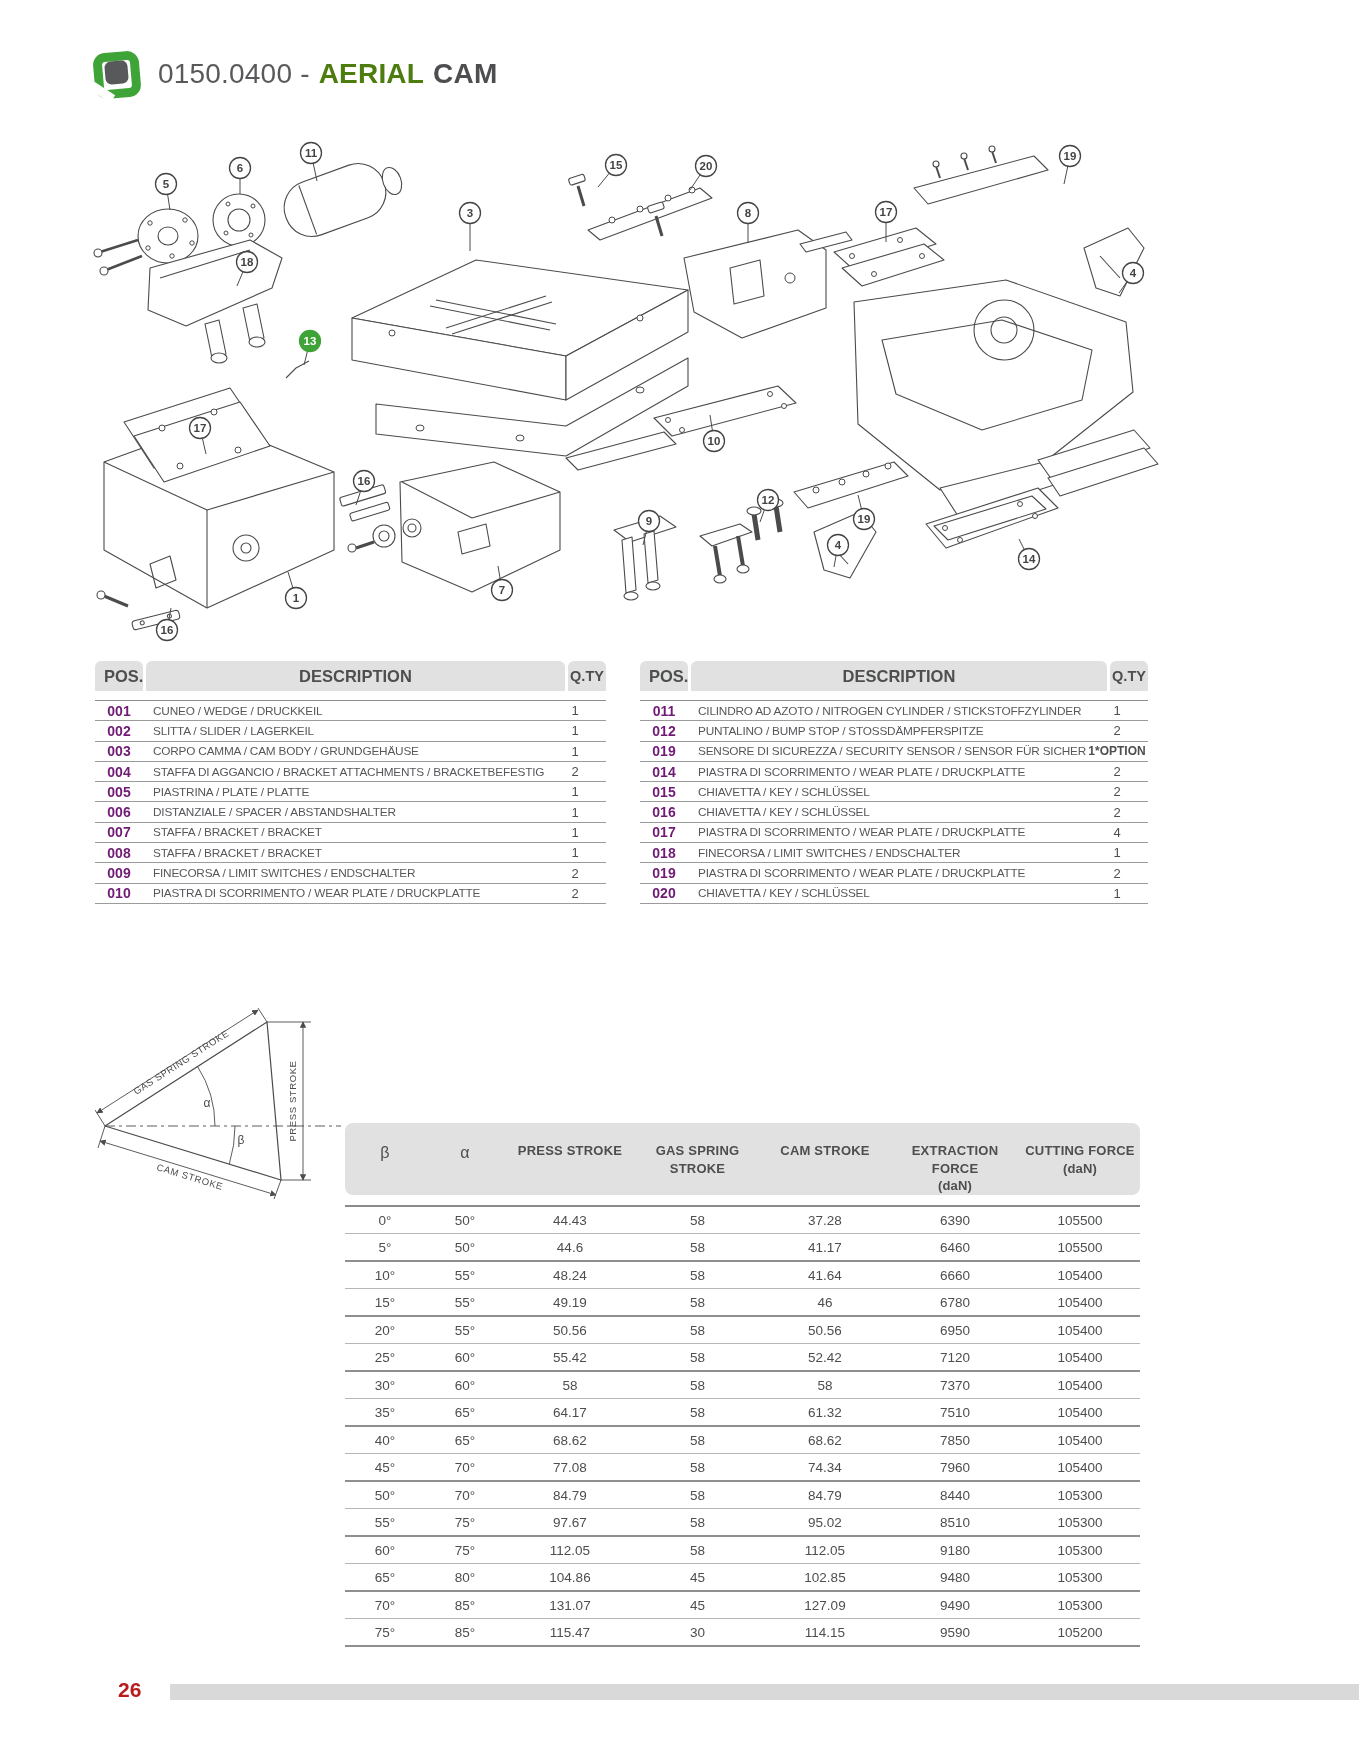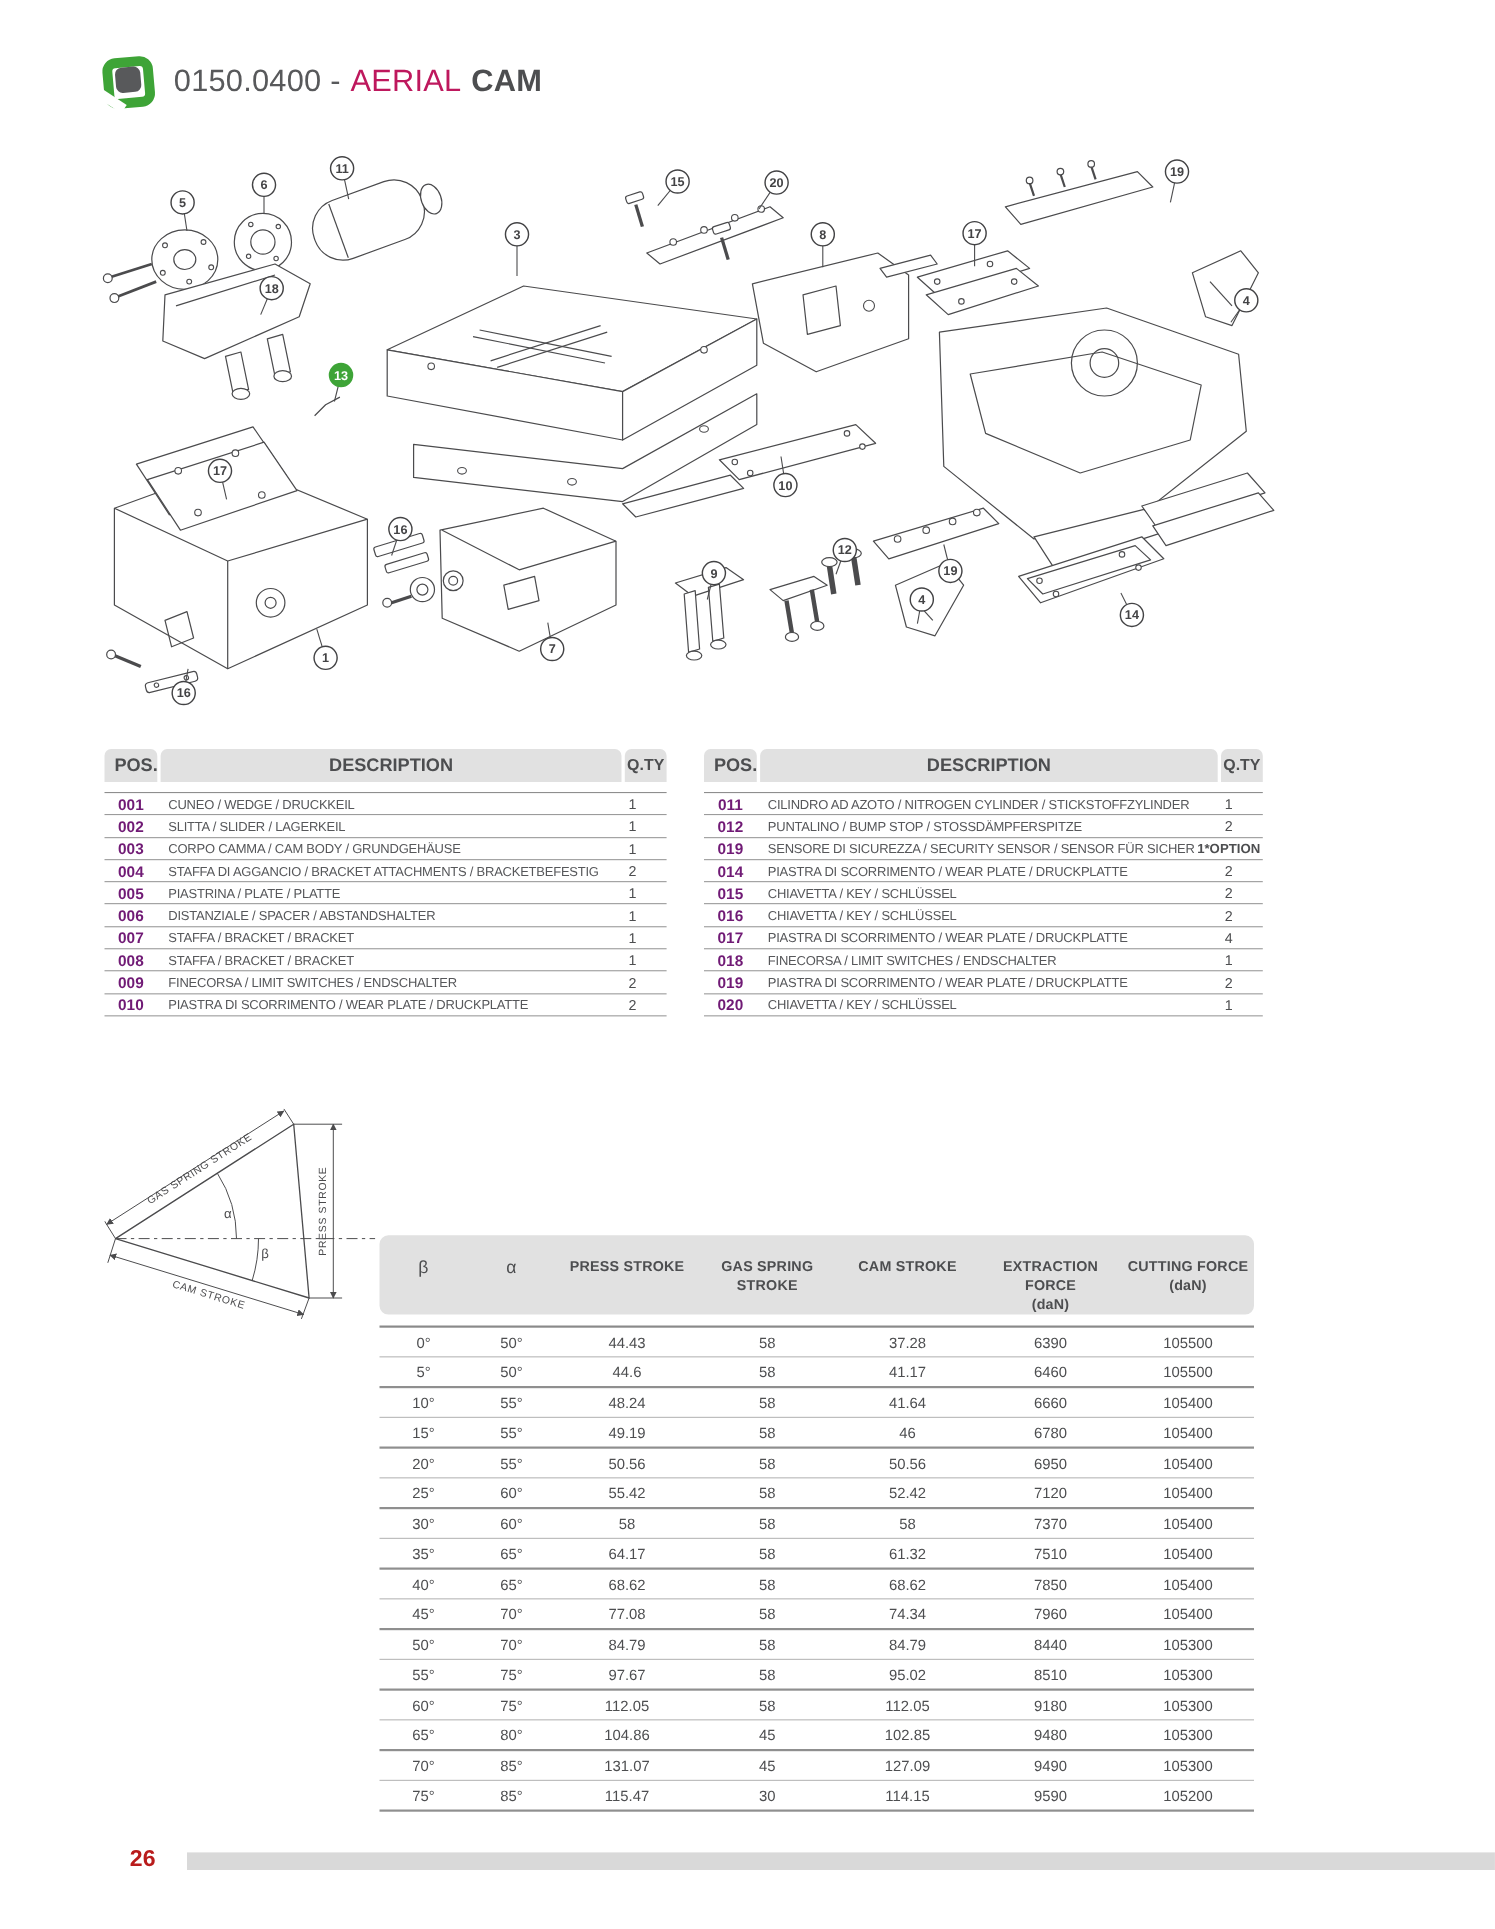--- a/index.html
+++ b/index.html
@@ -12,37 +12,37 @@
   .page-header { position:absolute; left:92px; top:50px; display:flex; align-items:center; }
   .logo { position:relative; width:50px; height:48px; margin-right:16px; }
   .logo-green { position:absolute; left:2px; top:2px; width:28px; height:28px;
     border:9px solid #3EA437; border-radius:12px; transform:rotate(-5deg); }
   .logo-slash { position:absolute; left:-5px; bottom:2px; width:28px; height:9px;
     background:#fff; transform:rotate(33deg); }
   .logo-dark { position:absolute; left:13px; top:11px; width:23px; height:23px;
     background:#58595b; border-radius:6px; transform:rotate(-5deg); }
   .title { font-size:28px; letter-spacing:0.2px; white-space:nowrap; }
   .title .code { color:#58595b; font-weight:400; margin-right:9px; }
-  .title .green { color:#be185d; font-weight:400; margin-right:9px; }
+  .title .green { color:#4d7c0f; font-weight:700; margin-right:9px; }
   .title .dark { color:#4d4e50; font-weight:700;margin-top:18px; }
 
   
   #exploded { position:absolute; left:0; top:128px; width:1359px; height:562px; }
   .part  { fill:#ffffff; stroke:#4b4b4d; stroke-width:1.1; stroke-linejoin:round; }
   .pline { fill:none; stroke:#4b4b4d; stroke-width:1.1; stroke-linejoin:round; }
   .phole { fill:#ffffff; stroke:#4b4b4d; stroke-width:1; }
   .pstem { stroke:#4b4b4d; }
   .leader{ stroke:#4b4b4d; stroke-width:1; }
   .bln   { fill:#ffffff; stroke:#434345; stroke-width:1.3; }
   .bln.green { fill:#3EA437; stroke:#3EA437; }
   .bln-t { font:700 11.5px "Liberation Sans", sans-serif; fill:#434345; text-anchor:middle; }
   .bln-t.white { fill:#ffffff; }
 
   
-  .parts-table { position:absolute; top:681px; }
+  .parts-table { position:absolute; top:661px; }
   .parts-table.left  { left:95px;  width:511px; }
   .parts-table.right { left:640px; width:508px; }
   .pt-head { display:flex; gap:3px; height:30px; }
   .pt-h { background:#e1e1e1; border-radius:6px 6px 0 0; color:#4d4e50;
     font-weight:700; font-size:16.5px; display:flex; align-items:center; box-sizing:border-box; }
   .pt-h.pos  { width:48px; padding-left:9px; }
   .pt-h.desc { flex:1; justify-content:center; }
   .pt-h.qty  { width:38px; justify-content:center; font-size:14.5px; }
   .pt-body { margin-top:9px; border-top:1.5px solid #8e8e8e; }
   .pt-row { display:flex; height:19.3px; align-items:center; border-bottom:1px solid #9b9b9b; }

